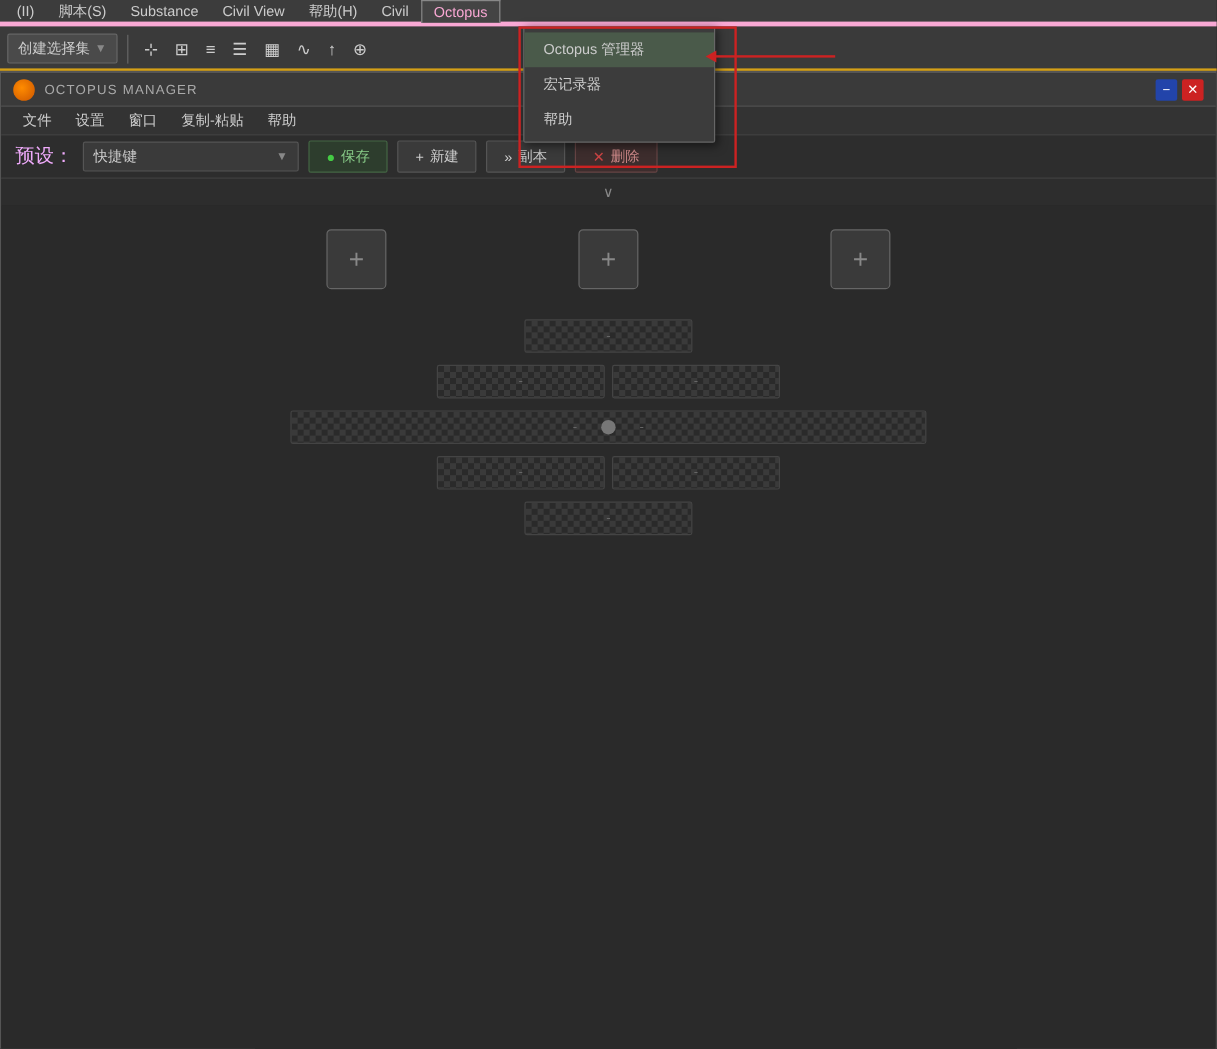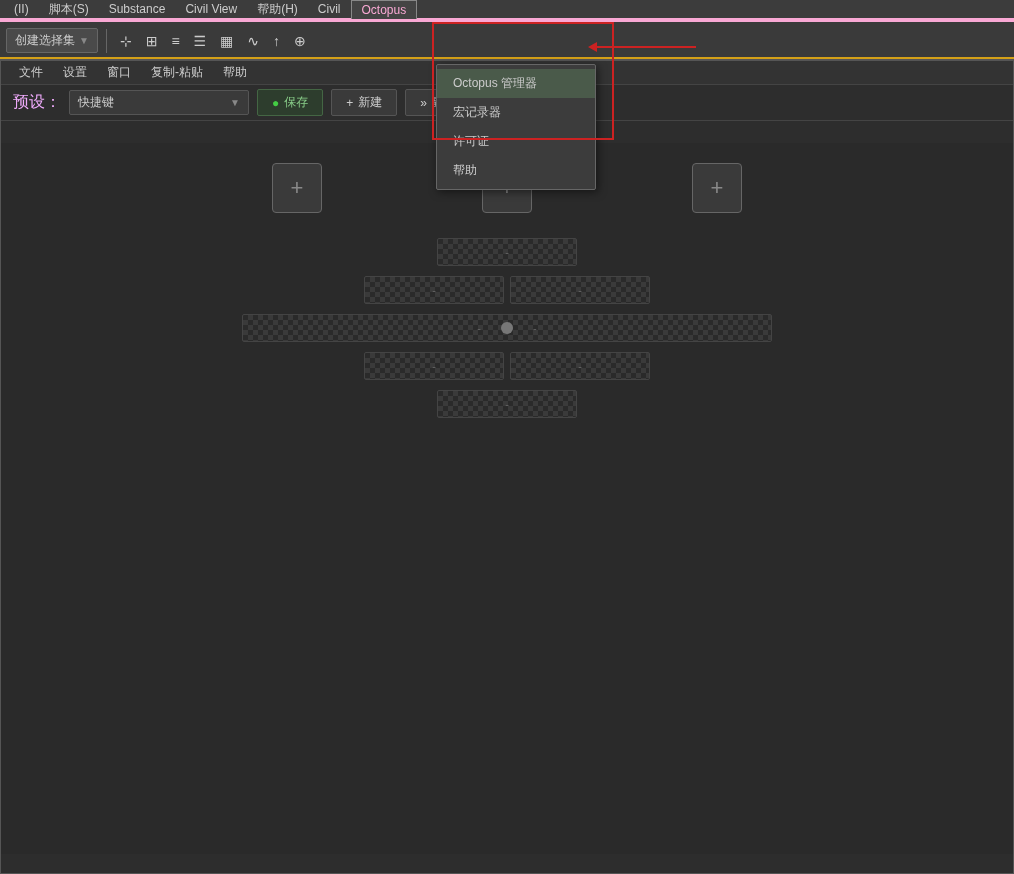--- a/index.html
+++ b/index.html
@@ -269,21 +269,20 @@
       font-size: 11px;
       color: #888;
     }
 
     
     .dropdown-overlay {
       position: absolute;
       top: 22px;
       left: 436px;
       z-index: 999;
-      margin-top: 42px;
     }
     .dropdown-menu {
       background: #3c3c3c;
       border: 1px solid #666;
       border-radius: 2px;
       min-width: 160px;
       box-shadow: 2px 2px 8px rgba(0,0,0,0.5);
       padding: 4px 0;
     }
     .dropdown-item {
@@ -374,20 +373,28 @@
     <span>↑</span>
   </button>
   <button class="toolbar-icon-btn">
     <span>⊕</span>
   </button>
   <div class="yellow-accent"></div>
 </div>
 
 <div class="octopus-panel">
 
+  <div class="octopus-titlebar">
+    <div class="octopus-logo"></div>
+    <span class="octopus-title">OCTOPUS MANAGER</span>
+    <div class="titlebar-controls">
+      <button class="ctrl-btn minimize">−</button>
+      <button class="ctrl-btn close">✕</button>
+    </div>
+  </div>
 
   <div class="sub-menubar">
     <span class="sub-menu-item">文件</span>
     <span class="sub-menu-item">设置</span>
     <span class="sub-menu-item">窗口</span>
     <span class="sub-menu-item">复制-粘贴</span>
     <span class="sub-menu-item">帮助</span>
   </div>
 
   <div class="preset-bar">
@@ -472,23 +479,20 @@
 
 <div class="dropdown-overlay">
   <div class="dropdown-menu">
     <div class="dropdown-item highlighted">
       <span>Octopus 管理器</span>
     </div>
     <div class="dropdown-item">
       <span>宏记录器</span>
     </div>
     <div class="dropdown-item">
-      <span>许可证</span>
-    </div>
-    <div class="dropdown-item">
       <span>帮助</span>
     </div>
   </div>
 </div>
 
 <div class="dropdown-highlight-box"></div>
 
 <div class="arrow-pointer">
   <div style="display:flex; align-items:center;">
     <div class="arrow-line"></div>

